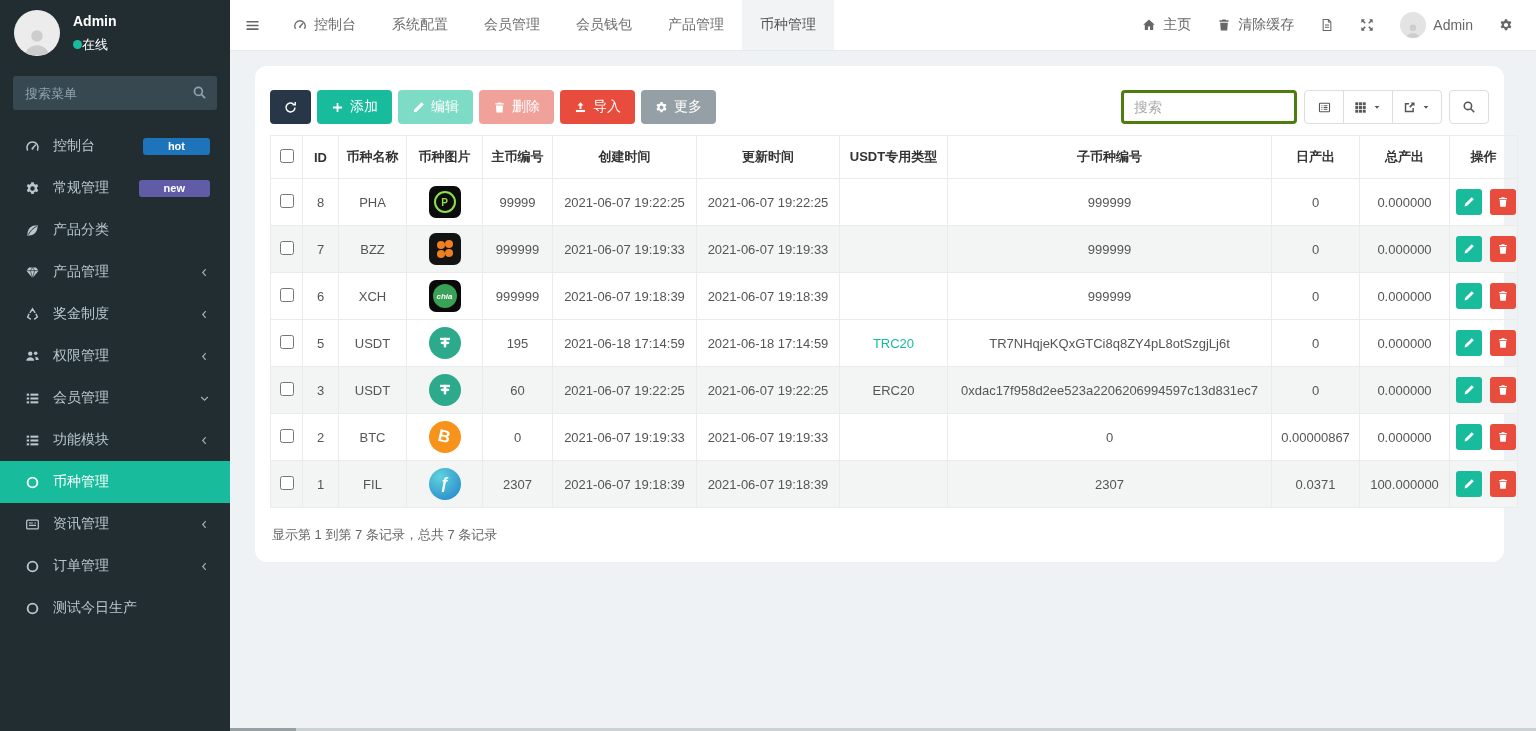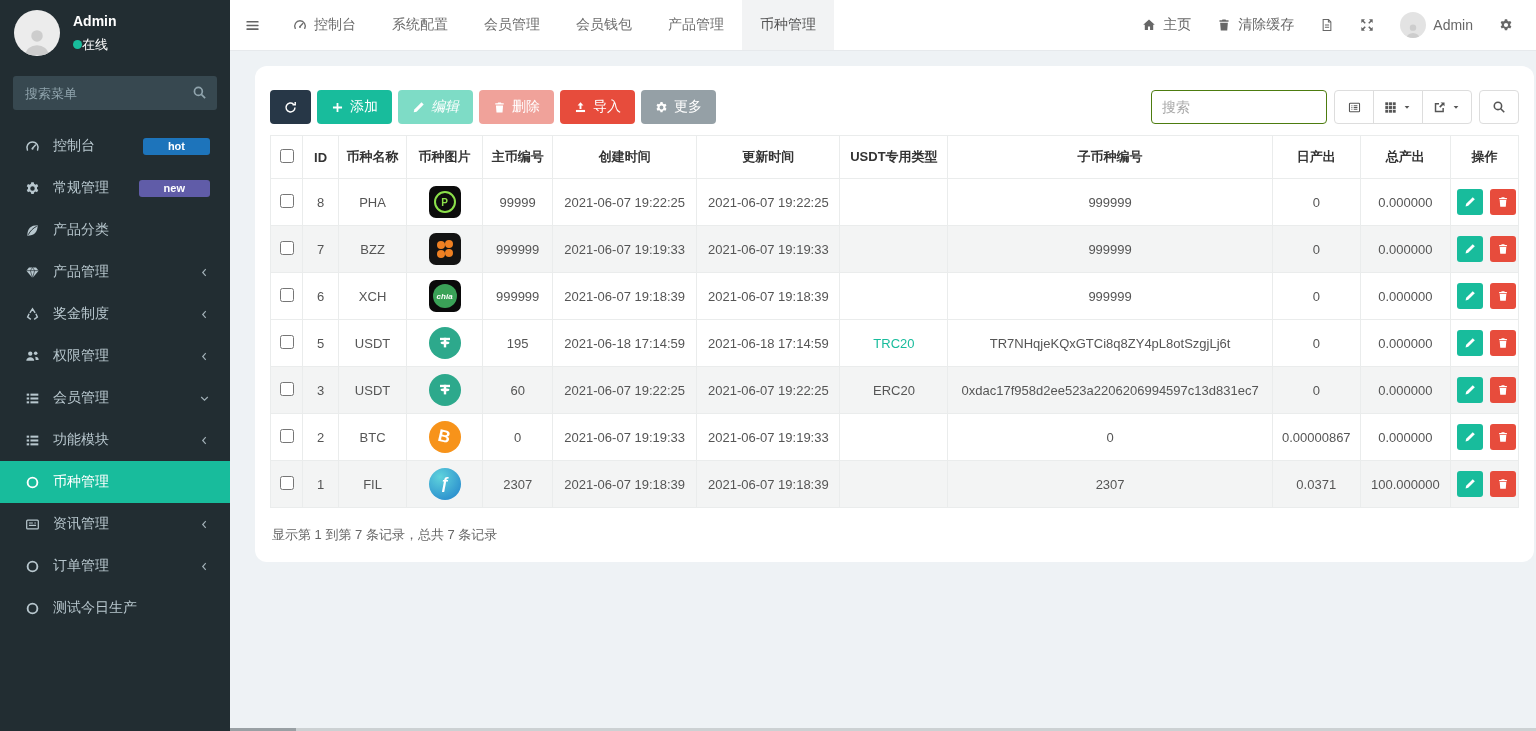--- a/index.html
+++ b/index.html
@@ -41,29 +41,29 @@
   .tabs{display:flex;align-items:stretch;}
   .tab{display:flex;align-items:center;gap:7px;padding:0 18px;font-size:14px;color:#6e6e6e;cursor:pointer;white-space:nowrap;}
   .tab.active{background:#f2f3f4;color:#555;}
   .tab-icon{display:inline-flex;font-size:14px;color:#6e6e6e;}
   .topbar-right{margin-left:auto;display:flex;align-items:center;padding-right:10px;}
   .tb-item{display:flex;align-items:center;gap:7px;padding:0 13px;height:50px;color:#676767;font-size:14px;cursor:pointer;text-decoration:none;}
   .tb-item .tbi{display:inline-flex;font-size:14px;}
 
   
   .content{position:absolute;top:50px;left:0;right:0;bottom:0;overflow:hidden;}
-  .panel{margin:16px 2px 0 25px;background:#fff;border-radius:12px;padding:24px 15px 18px;}
+  .panel{margin:16px 32px 0 25px;background:#fff;border-radius:12px;padding:24px 15px 18px;}
   .toolbar{display:flex;align-items:center;margin-bottom:11px;}
   .tb-buttons{display:flex;gap:6px;}
   .btn{height:34px;border:none;border-radius:4px;color:#fff;font-size:14px;display:inline-flex;align-items:center;gap:6px;
        padding:0 14px;cursor:pointer;font-family:inherit;}
   .btn[disabled]{cursor:not-allowed;}
   .bicon{display:inline-flex;font-size:13px;}
   .toolbar-right{margin-left:auto;display:flex;align-items:center;}
-  .search-input{width:176px;height:34px;box-sizing:border-box;border:1px solid #4d7c0f;border-radius:4px;padding:0 10px;
+  .search-input{width:176px;height:34px;box-sizing:border-box;border:3px solid #4d7c0f;border-radius:4px;padding:0 10px;
        font-size:14px;color:#555;font-family:inherit;outline:none;}
   .search-input::placeholder{color:#a9a9a9;}
   .btn-group{display:flex;margin-left:7px;}
   .vbtn{height:34px;min-width:40px;box-sizing:border-box;background:#fff;border:1px solid #ddd;color:#555;
        display:inline-flex;align-items:center;justify-content:center;gap:5px;cursor:pointer;padding:0 10px;font-size:14px;}
   .vbtn+.vbtn{margin-left:-1px;}
   .btn-group .vbtn:first-child{border-radius:4px 0 0 4px;}
   .btn-group .vbtn:last-child{border-radius:0 4px 4px 0;}
   .vbtn.lone{margin-left:7px;border-radius:4px;}
   .caret{display:inline-flex;font-size:10px;}
@@ -426,21 +426,21 @@
 
   <button class="btn" style="background: rgb(24, 188, 156);">
     <span class="bicon">
                   <svg viewBox="0 0 16 16" width="1em" height="1em" fill="currentColor">
                     <path d="M6.9 2.4h2.2v4.5h4.5v2.2H9.1v4.5H6.9V9.1H2.4V6.9h4.5z"></path>
                   </svg>
                 </span>
     <span class="blabel">添加</span>
   </button>
 
-  <button class="btn" disabled="" style="background: rgb(126, 220, 198); font-style: italic;">
+  <button class="btn" disabled="" style="background: rgb(126, 220, 198);">
     <span class="bicon">
                   <svg viewBox="0 0 16 16" width="1em" height="1em" fill="currentColor">
                     <path d="M11.7 1.6l2.7 2.7-8.8 8.8-3.5.8.8-3.5z"></path>
                   </svg>
                 </span>
     <span class="blabel">编辑</span>
   </button>
 
   <button class="btn" disabled="" style="background: rgb(240, 162, 154);">
     <span class="bicon">

